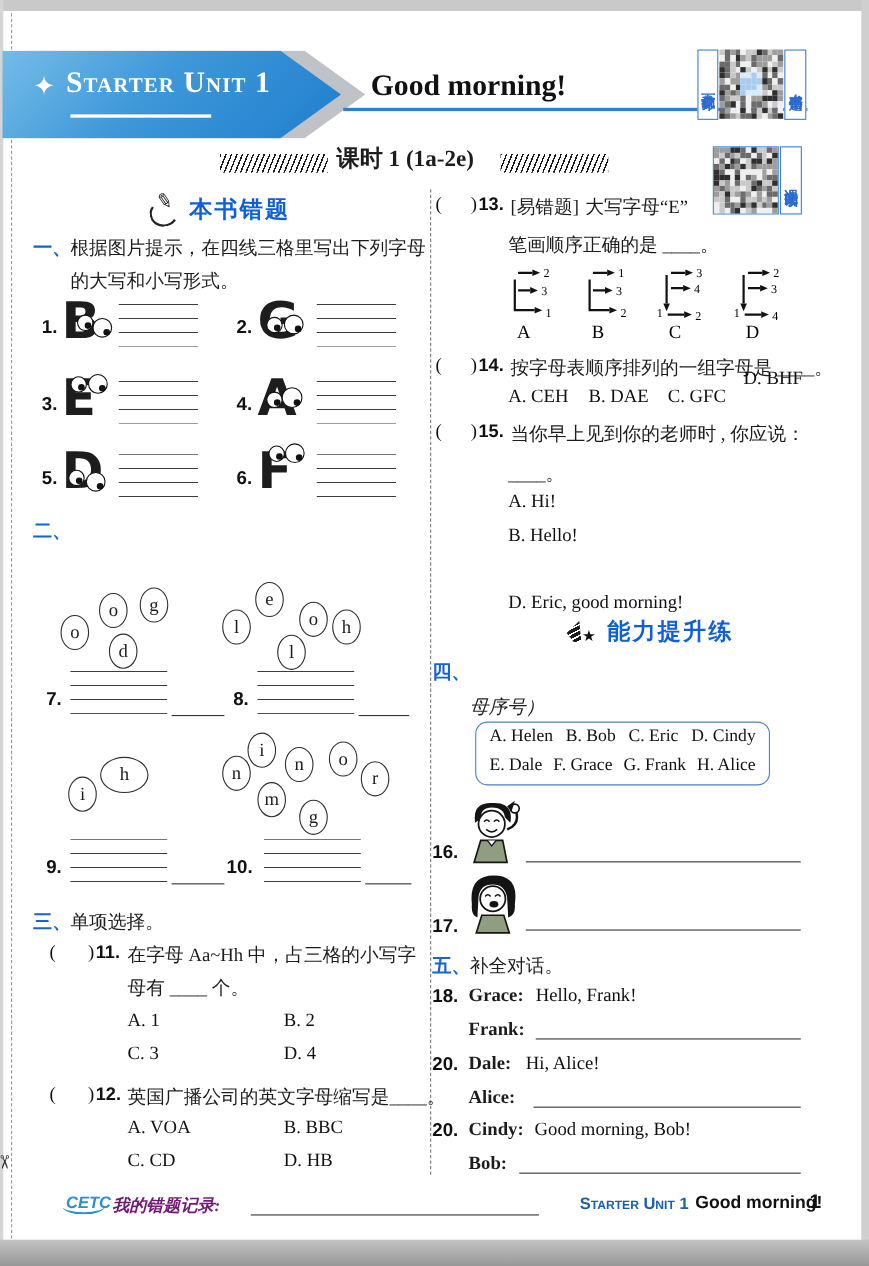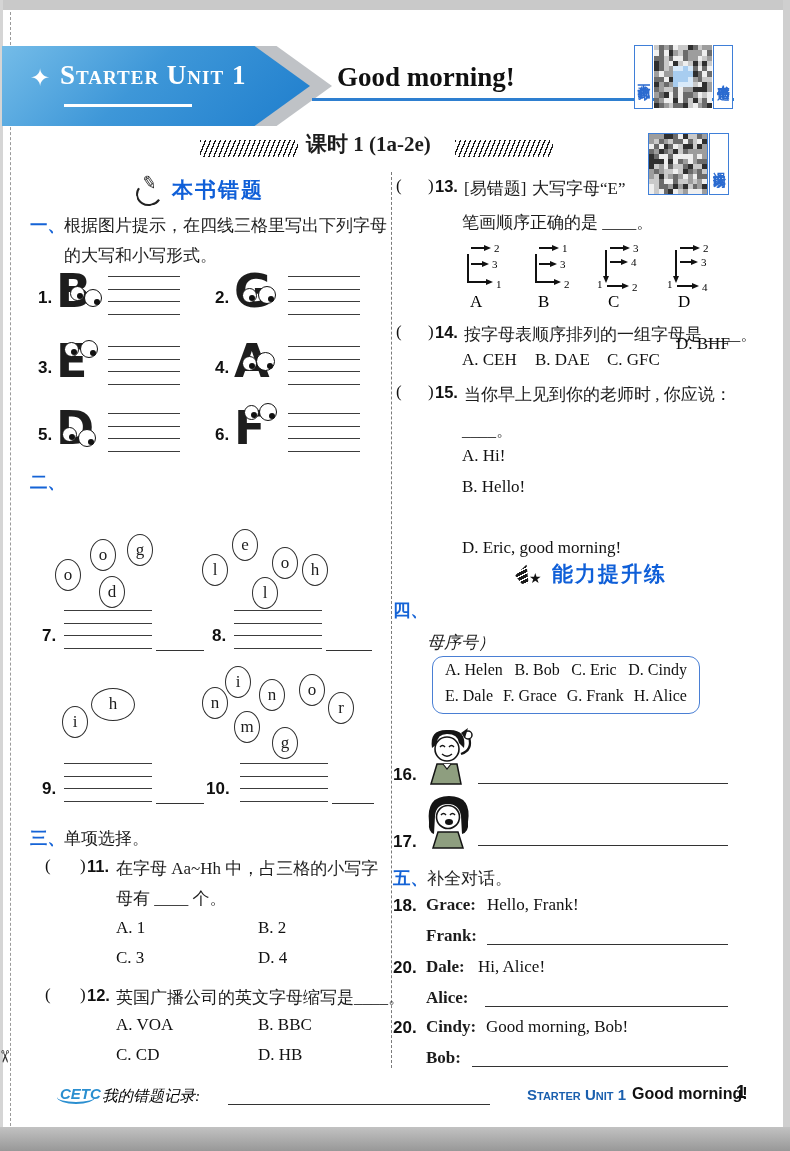--- a/index.html
+++ b/index.html
@@ -604,21 +604,21 @@
   <div class="abs blank" style="left:485px;top:984px;width:243px;height:22px;"></div>
 
   <span class="abs itemno" style="left:393px;top:1018px;">20.</span>
   <span class="abs speaker" style="left:426px;top:1017px;">Cindy:</span>
   <span class="abs opt" style="left:486px;top:1017px;">Good morning, Bob!</span>
   <span class="abs speaker" style="left:426px;top:1048px;">Bob:</span>
   <div class="abs blank" style="left:472px;top:1044px;width:256px;height:22px;"></div>
 
   <span class="abs" style="left:60px;top:1085px;color:#2b8fd0;font-style:italic;font-weight:bold;font-size:15px;font-family:'Liberation Sans',sans-serif;">CETC</span>
   <span class="abs" style="left:57px;top:1090px;width:38px;height:12px;border-bottom:2px solid #2b8fd0;border-radius:50%;"></span>
-  <span class="abs kai" style="left:102px;top:1086px;font-size:15.5px;color:#000000;">我的错题记录:</span>
+  <span class="abs kai" style="left:102px;top:1086px;font-size:15.5px;color:#701a75;font-weight:bold;">我的错题记录:</span>
   <div class="abs blank" style="left:228px;top:1082px;width:262px;height:22px;"></div>
   <span class="abs" style="left:527px;top:1086px;color:#1a5fae;font-weight:bold;font-variant:small-caps;font-size:15px;font-family:'Liberation Sans',sans-serif;">Starter Unit 1</span>
   <span class="abs" style="left:632px;top:1085px;font-weight:bold;font-size:16px;font-family:'Liberation Sans',sans-serif;color:#111;">Good morning!</span>
   <span class="abs" style="left:736px;top:1082px;font-weight:bold;font-size:18px;font-family:'Liberation Sans',sans-serif;color:#111;">1</span>
 <div class="circle" style="left: 55px; top: 559px; width: 26px; height: 32px;">o</div>
     <div class="circle" style="left: 90px; top: 539px; width: 26px; height: 32px;">o</div>
     <div class="circle" style="left: 127px; top: 534px; width: 26px; height: 32px;">g</div>
     <div class="circle" style="left: 99px; top: 576px; width: 26px; height: 32px;">d</div>
     <div class="circle" style="left: 202px; top: 554px; width: 26px; height: 32px;">l</div>
     <div class="circle" style="left: 232px; top: 529px; width: 26px; height: 32px;">e</div>

